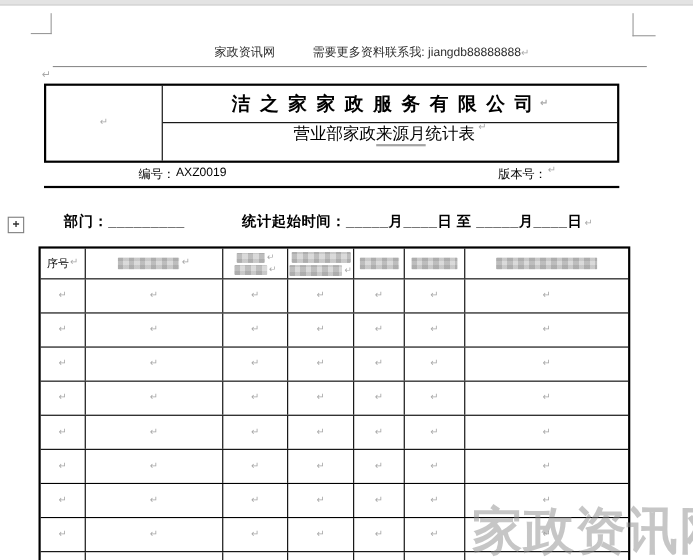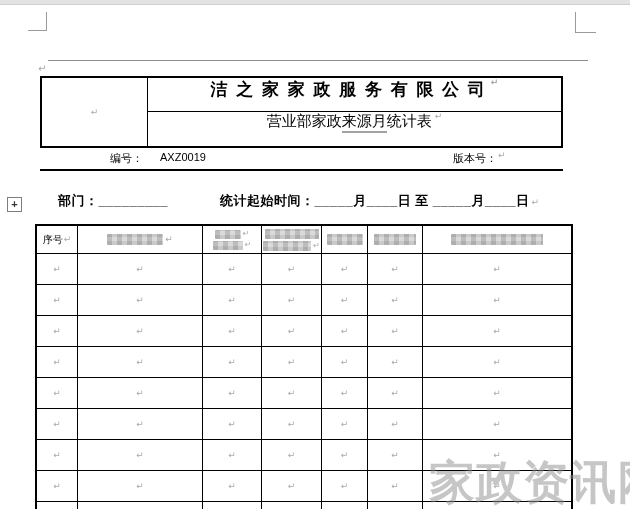--- a/index.html
+++ b/index.html
@@ -19,30 +19,30 @@
 
   
   #doc-header { position:absolute; left:195px; top:40px; font-size:11px; color:#2e2e2e; white-space:nowrap; }
   #doc-header .contact { margin-left:34px; }
   #header-rule { position:absolute; left:48px; top:60px; width:540px; height:0; border-top:1px solid #8c8c8c; }
   #para-mark { position:absolute; left:38px; top:64px; font-size:10px; }
 
   
   #title-table { position:absolute; left:40px; top:76px; width:523px; height:72px; border:2px solid #000; box-sizing:border-box; display:grid; grid-template-columns:106px 1fr; grid-template-rows:1fr 1fr; background:#fff; }
   #logo-cell { grid-row:1 / span 2; border-right:1px solid #000; display:flex; align-items:center; justify-content:center; }
-  #company-cell { border-bottom:1px solid #000; display:flex; align-items:flex-start; justify-content:center; font-weight:bold; font-size:17px; letter-spacing:2px; }
+  #company-cell { border-bottom:1px solid #000; display:flex; align-items:center; justify-content:center; font-weight:bold; font-size:17px; letter-spacing:2px; }
   #company-cell .pilcrow { margin-left:4px; letter-spacing:0; }
   #subtitle-cell { display:flex; align-items:flex-start; justify-content:center; font-size:15px; }
   .underline-blue { border-bottom:2px solid #a3a3a3; }
   #subtitle-cell .pilcrow { margin-left:3px; }
 
   
   #meta-row { position:absolute; left:40px; top:151px; width:523px; height:16px; font-size:11px; }
   #meta-row span { position:absolute; top:0; white-space:nowrap; }
-  #code-label { left:70px; }
+  #code-label { left:86px; }
   #code-value { left:120px; }
   #version-label { left:413px; }
   #meta-pilcrow { left:458px; }
   #meta-rule { position:absolute; left:40px; top:169px; width:523px; height:0; border-top:2px solid #000; }
 
   
   #dept-line { position:absolute; left:58px; top:192px; font-size:13px; font-weight:bold; white-space:nowrap; letter-spacing:0.5px; }
   #dept-line .period-label { margin-left:52px; }
   #dept-line .pilcrow { font-weight:normal; margin-left:2px; }
 
@@ -73,20 +73,23 @@
 </style>
 </head>
 <body>
 
 <div id="page">
 
   <div id="top-strip"></div>
   <div id="crop-tl"></div>
   <div id="crop-tr"></div>
 
+  <div id="doc-header">
+    <span>家政资讯网</span><span class="contact">需要更多资料联系我: jiangdb88888888</span><span class="pilcrow">↵</span>
+  </div>
   <div id="header-rule"></div>
   <div id="para-mark" class="pilcrow">↵</div>
 
   <div id="title-table">
     <div id="logo-cell">
       <span class="pilcrow">↵</span>
     </div>
     <div id="company-cell">
       <span>洁 之 家 家 政 服 务 有 限 公 司</span>
         <span class="pilcrow">↵</span>

